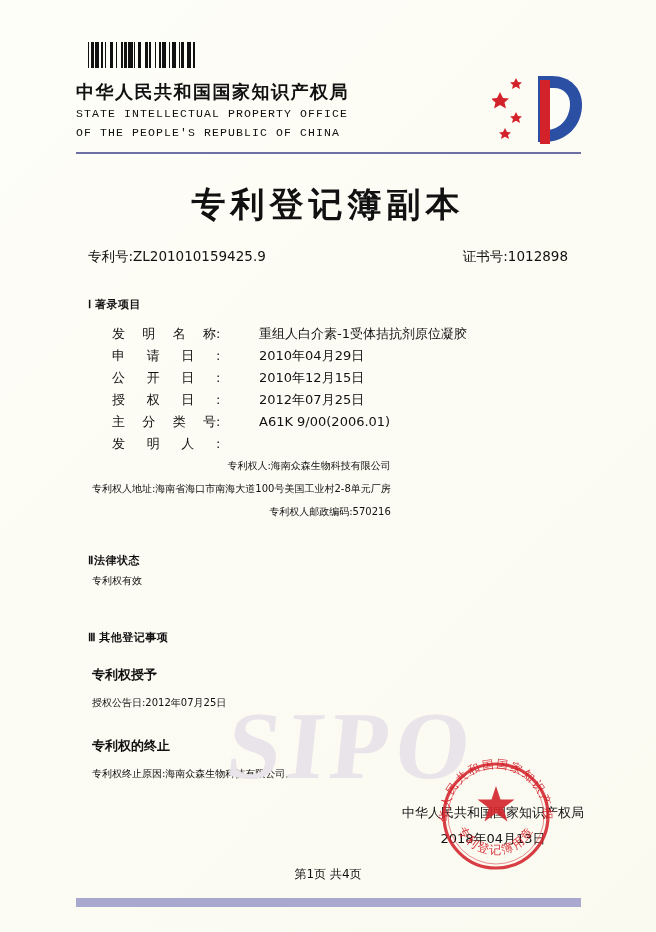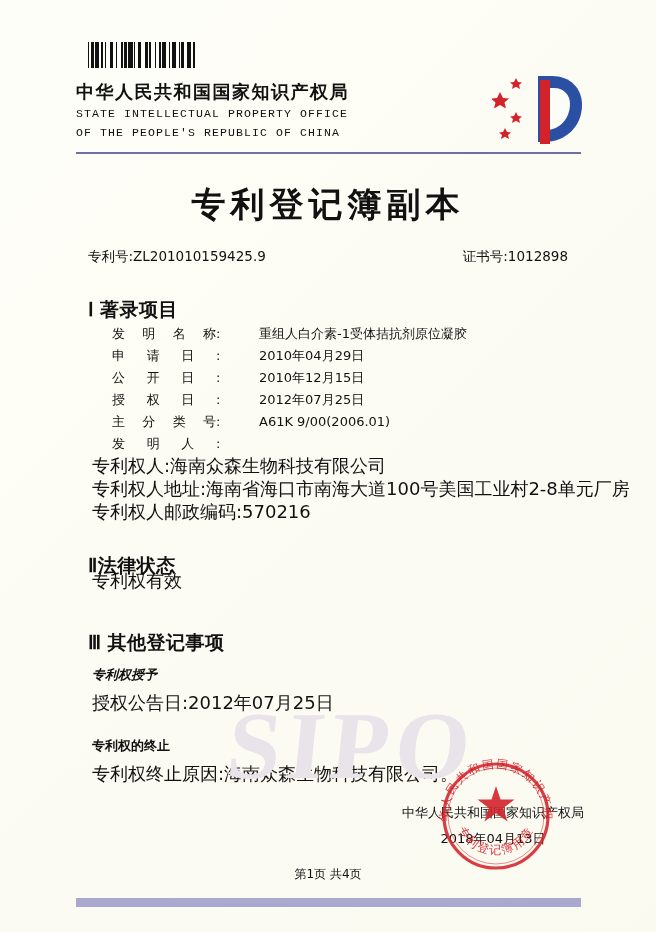--- a/index.html
+++ b/index.html
@@ -99,23 +99,23 @@
     width: 480px;
     display: flex;
     justify-content: space-between;
     font-size: 13.5px;
     font-family: "DejaVu Sans", sans-serif;
     color: #111;
   }
   
   .sec-head {
     position: absolute;
-    font-size: 19px;
-    font-weight: bold;
-    font-family: Liberation Sans, sans-serif;
+    font-size: 11px;
+    font-weight: bold;
+    font-family: Liberation Serif, serif;
     color: #111;
     letter-spacing: 0.5px;
   }
   .sub-head {
     position: absolute;
     font-size: 13px;
     font-weight: bold;
     font-family: "DejaVu Sans", sans-serif;
     color: #111;
   }
@@ -131,24 +131,25 @@
     width: 104px;
     letter-spacing: 0px;
     display: flex;
     justify-content: space-between;
   }
   .kv-label span { display:inline-block; }
   .kv-colon { width: 10px; }
   .kv-val { white-space: nowrap; margin-left: 33px; }
   .blk {
     position: absolute;
-    font-size: 18px;
+    font-size: 10px;
     font-family: "DejaVu Sans", sans-serif;
     color: #111;
     line-height: 23px;
+    text-align: right;
   }
   .line { white-space: nowrap; }
   
   .wm {
     position: absolute;
     left: 228px;
     top: 690px;
     font-size: 96px;
     font-weight: bold;
     font-family: "Liberation Serif", serif;
@@ -347,21 +348,21 @@
   <div class="blk" style="left:92px; top:454px;">
     <div class="line">专利权人:海南众森生物科技有限公司</div>
     <div class="line">专利权人地址:海南省海口市南海大道100号美国工业村2-8单元厂房</div>
     <div class="line">专利权人邮政编码:570216</div>
   </div>
 
   <div class="sec-head" style="left:88px; top:553px;">Ⅱ法律状态</div>
   <div class="blk" style="left:92px; top:569px;">专利权有效</div>
 
   <div class="sec-head" style="left:88px; top:630px;">Ⅲ 其他登记事项</div>
-  <div class="sub-head" style="left:92px; top:666px;font-style:italic;">专利权授予</div>
+  <div class="sub-head" style="left:92px; top:666px;">专利权授予</div>
   <div class="blk" style="left:92px; top:691px;">授权公告日:2012年07月25日</div>
   <div class="sub-head" style="left:92px; top:737px;">专利权的终止</div>
   <div class="blk" style="left:92px; top:762px;">专利权终止原因:海南众森生物科技有限公司。</div>
 
   <div class="wm">SIPO</div>
 
   <div class="sig">
     <div>中华人民共和国国家知识产权局</div>
     <div>2018年04月13日</div>
   </div>

